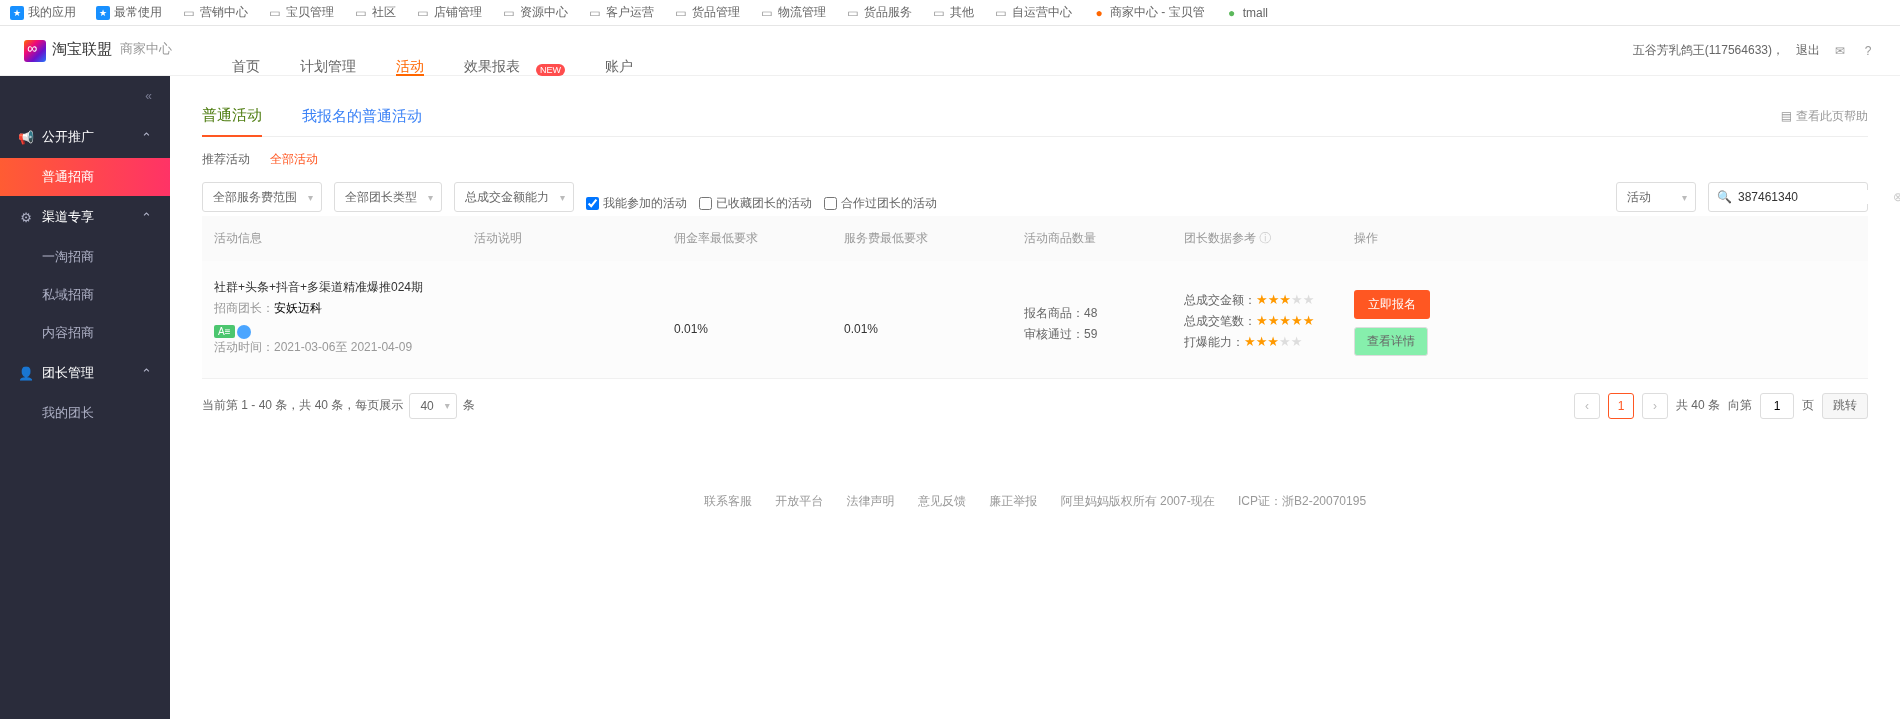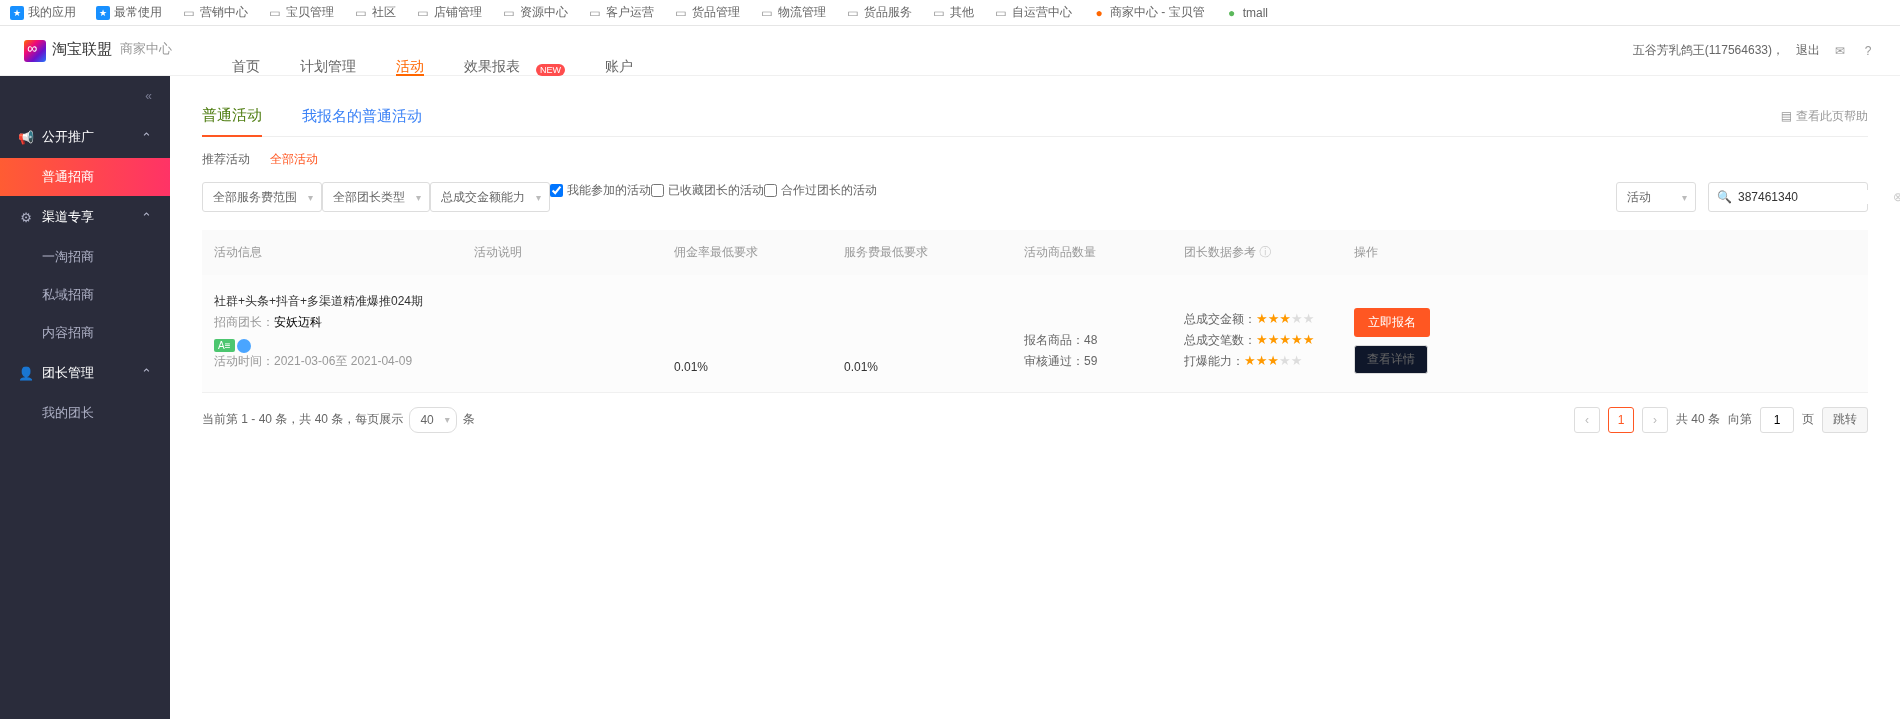--- a/index.html
+++ b/index.html
@@ -38,52 +38,52 @@
 .sb-item.active{background:linear-gradient(90deg,#ff5c33,#ff3366);color:#fff}
 
 .main{flex:1;padding:20px 32px}
 .tabs{display:flex;align-items:center;border-bottom:1px solid #eee}
 .tab{padding:10px 0;margin-right:40px;font-size:15px;color:#3b82f6}
 .tab.active{color:#4d7c0f;border-bottom:2px solid #ff5722;margin-bottom:-1px}
 .tab-help{margin-left:auto;color:#999;font-size:12px;display:flex;align-items:center}
 .subtabs{display:flex;padding:14px 0}
 .subtab{margin-right:20px;color:#666}
 .subtab.active{color:#ff5722}
-.filter-row{display:flex;align-items:flex-start;flex-wrap:wrap;gap:0;margin-bottom:18px}
+.filter-row{display:flex;align-items:flex-end;flex-wrap:wrap;gap:12px;margin-bottom:4px}
 .select{height:30px;border:1px solid #ddd;border-radius:3px;padding:0 24px 0 10px;display:flex;align-items:center;position:relative;background:#fff;color:#666;font-size:12px}
 .select .chev{position:absolute;right:8px;color:#bbb;font-size:10px}
 .chk{display:flex;align-items:center;color:#666}
 .chk input{margin-right:4px}
 .filter-right{margin-left:auto;display:flex;gap:12px;align-items:center}
 .search-box{height:30px;border:1px solid #ddd;border-radius:3px;display:flex;align-items:center;padding:0 8px;width:160px;color:#999}
 .search-box input{border:none;outline:none;flex:1;margin-left:6px;font-size:12px;color:#333}
 .clear-ico{color:#ccc;font-size:12px;cursor:pointer}
 
 .tbl-head{display:flex;background:#fafafa;padding:14px 12px;color:#999;font-size:12px}
 .col-info{width:260px}
 .col-desc{width:200px}
 .col-rate{width:170px}
 .col-fee{width:180px}
 .col-qty{width:160px}
 .col-data{width:170px}
 .col-op{flex:1}
-.tbl-row{display:flex;padding:18px 12px;border-bottom:1px solid #f0f0f0;font-size:12px;align-items:flex-end;background:#fcfcfc}
+.tbl-row{display:flex;padding:18px 12px;border-bottom:1px solid #f0f0f0;font-size:12px;align-items:center;background:#fcfcfc}
 .r-title{color:#333;margin-bottom:4px}
 .r-meta{color:#999;margin-bottom:4px}
 .r-link{color:#000000}
 .badge-g{display:inline-block;background:#4cc66f;color:#fff;font-size:10px;padding:1px 4px;border-radius:2px;margin-top:4px}
 .badge-b{display:inline-block;width:14px;height:14px;border-radius:50%;background:#4aa5ff;vertical-align:middle;margin-left:2px}
 .stars span{color:#ddd;font-size:13px}
 .stars .on{color:#ff9900}
 .data-line{margin-bottom:4px;color:#666}
 .btn-primary{background:#ff5722;color:#fff;border:none;padding:6px 14px;border-radius:3px;font-size:12px;cursor:pointer;margin-bottom:8px;display:block}
-.btn-outline{background:#0f172a;border:1px solid #ddd;color:#666;padding:5px 12px;border-radius:3px;font-size:12px;cursor:pointer}
+.btn-outline{background:#86efac;border:1px solid #ddd;color:#666;padding:5px 12px;border-radius:3px;font-size:12px;cursor:pointer}
 
 .pager{display:flex;align-items:center;padding:14px 0;color:#666;font-size:12px}
-.pg-select{height:26px;border:1px solid #ddd;border-radius:9px;padding:0 22px 0 10px;display:flex;align-items:center;position:relative;margin:0 6px}
+.pg-select{height:26px;border:1px solid #ddd;border-radius:3px;padding:0 22px 0 10px;display:flex;align-items:center;position:relative;margin:0 6px}
 .pg-select .chev{position:absolute;right:6px;color:#bbb;font-size:10px}
 .pager-right{margin-left:auto;display:flex;align-items:center;gap:8px}
 .pg-btn{width:26px;height:26px;border:1px solid #ddd;border-radius:3px;display:flex;align-items:center;justify-content:center;color:#bbb;background:#fff}
 .pg-btn.cur{border-color:#ff5722;color:#ff5722}
 .pg-input{width:34px;height:26px;border:1px solid #ddd;border-radius:3px;text-align:center;font-size:12px}
 .pg-jump{height:26px;border:1px solid #ddd;border-radius:3px;padding:0 10px;background:#f7f7f7;color:#666;display:flex;align-items:center}
 
 .footer{text-align:center;color:#999;font-size:12px;padding:60px 0 30px}
 .footer span{margin:0 10px}
 </style>
@@ -313,14 +313,23 @@
         <div class="pg-btn cur">1</div>
         <div class="pg-btn">›</div>
         <span>共 40 条</span>
         <span>向第</span>
         <input class="pg-input" value="1" style="">
         <span>页</span>
         <div class="pg-jump">跳转</div>
       </div>
     </div>
 
+    <div class="footer">
+      <span>联系客服</span>
+      <span>开放平台</span>
+      <span>法律声明</span>
+      <span>意见反馈</span>
+      <span>廉正举报</span>
+      <span>阿里妈妈版权所有 2007-现在</span>
+      <span>ICP证：浙B2-20070195</span>
+    </div>
   </div>
 </div>
 
 </body></html>

